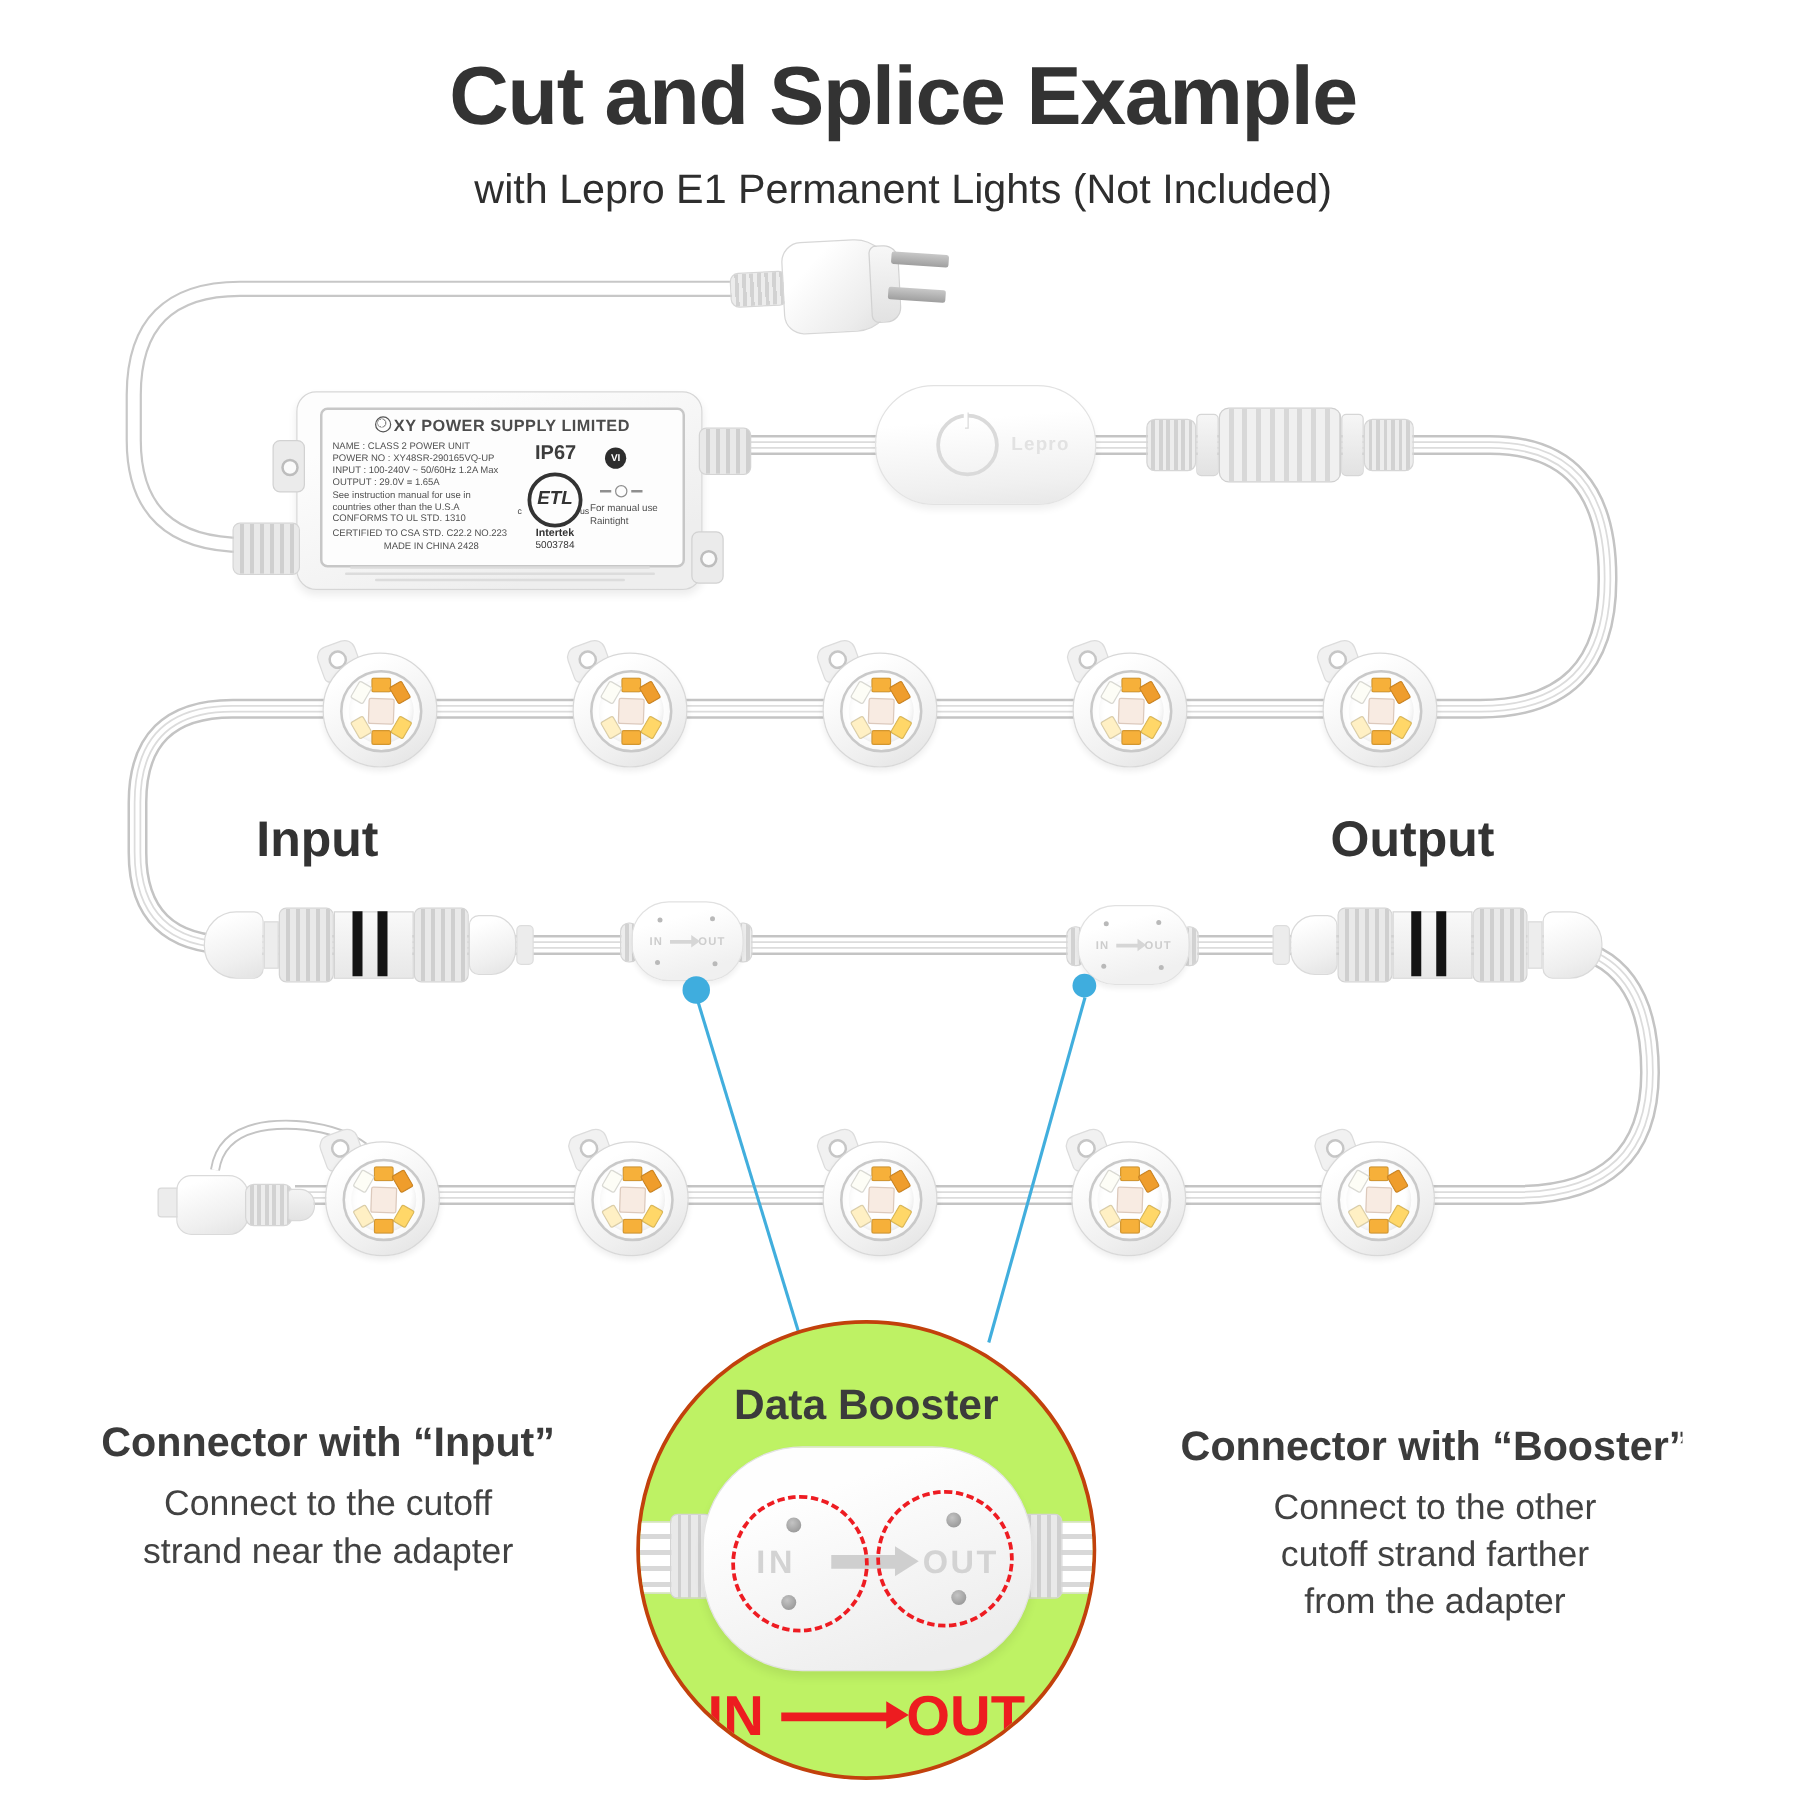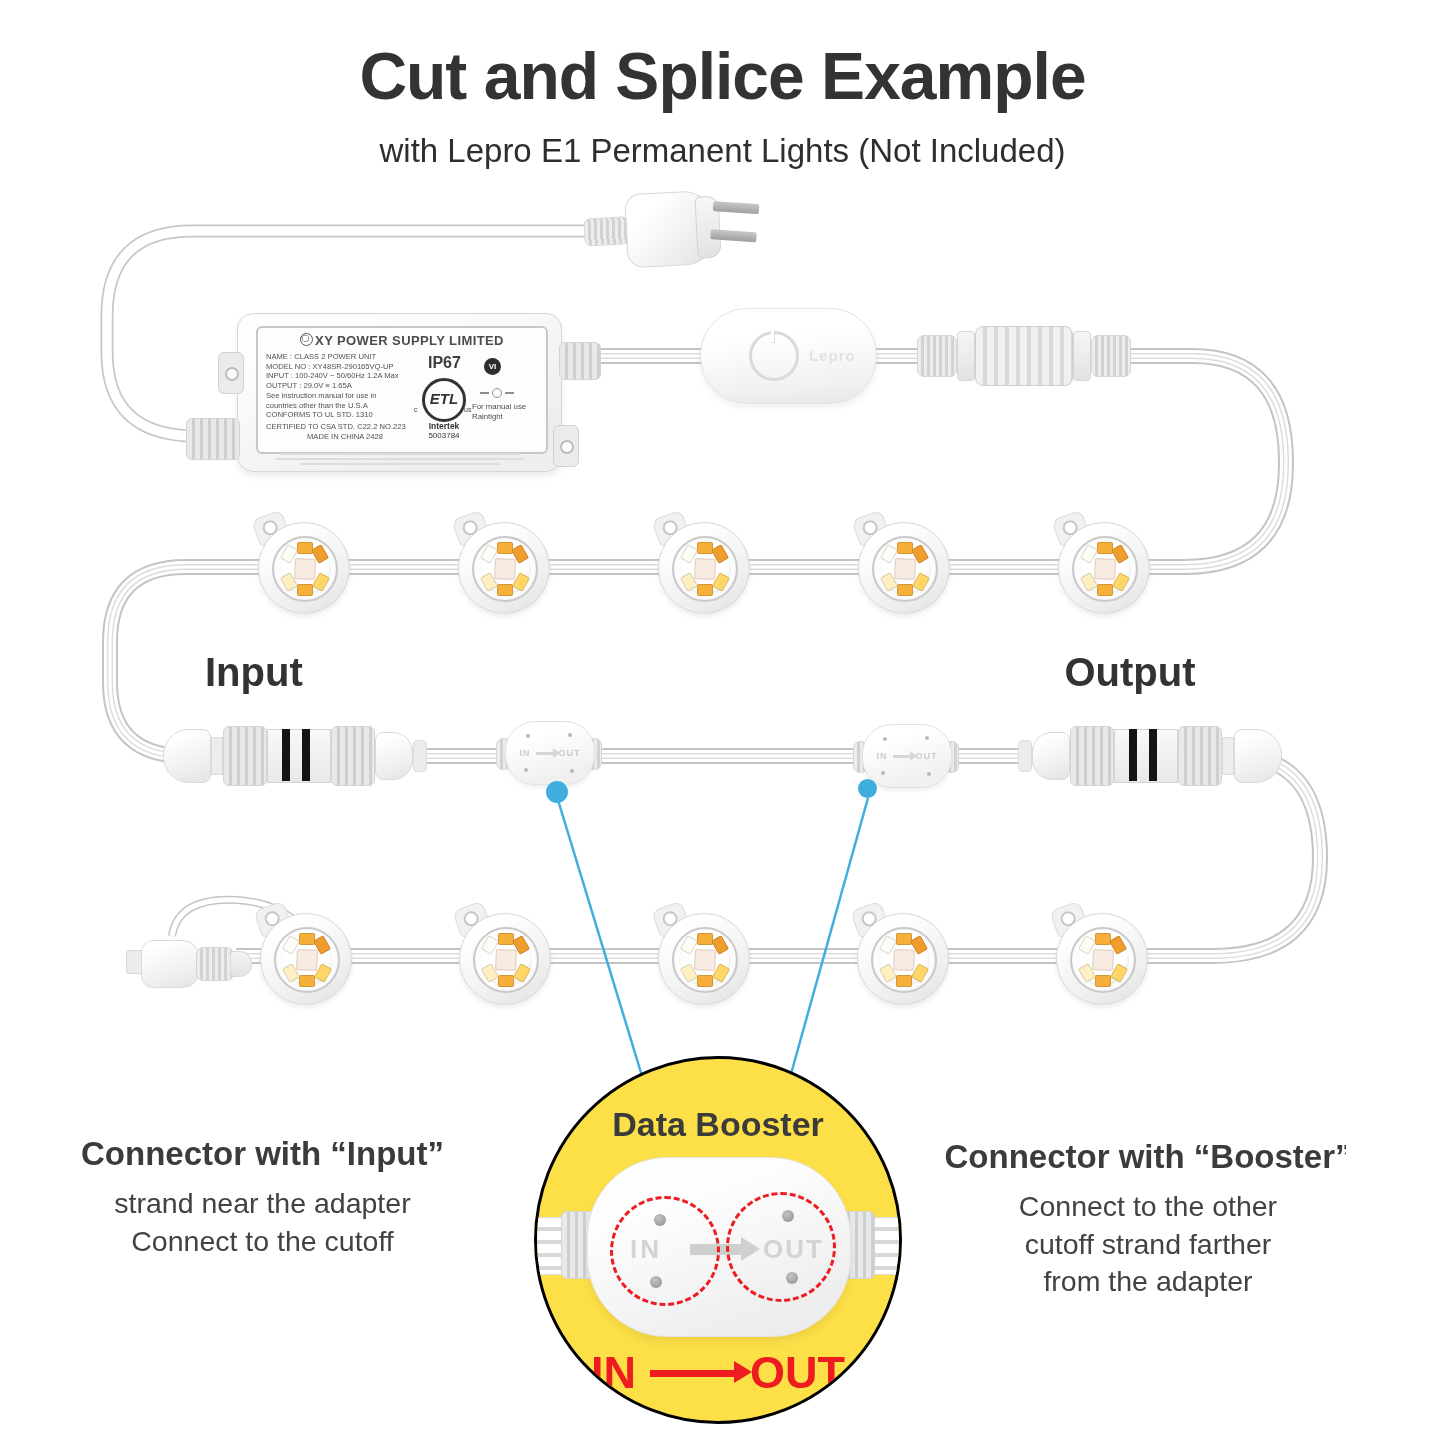--- a/index.html
+++ b/index.html
@@ -130,22 +130,22 @@
   .ec-cone{position:absolute;left:104px;top:19px;width:20px;height:24px;background:linear-gradient(180deg,#f4f4f4,#e3e3e3);
            border:1px solid #d9d9d9;border-radius:4px 12px 12px 4px;}
 
   
   .iolabel{font-size:40px;font-weight:700;color:#333;}
   .note-h{font-size:33px;font-weight:700;color:#3b3b3b;text-align:center;}
   .note-b{font-size:28.5px;color:#424242;text-align:center;line-height:1.32;margin-top:12px;}
 
   
   .blue-dot{position:absolute;border-radius:50%;background:#3fadde;}
-  .callout-circle{left:534px;top:1056px;width:362px;height:362px;border-radius:50%;background:#fde047;
-                  border:3px solid #000000;overflow:hidden;z-index:6;}
+  .callout-circle{left:509px;top:1056px;width:362px;height:362px;border-radius:50%;background:#bef264;
+                  border:3px solid #c2410c;overflow:hidden;z-index:6;}
   .co-title{position:absolute;left:0;top:46px;width:100%;text-align:center;font-size:34px;font-weight:700;color:#3b3b3b;}
   .bigpod{position:absolute;left:14px;top:92px;width:334px;height:190px;}
   .bp-stub{position:absolute;top:66px;width:30px;height:56px;
            background:repeating-linear-gradient(180deg,#ffffff 0 9px,#d8d8d8 9px 13px);border:1px solid #ddd;}
   .bp-stub.l{left:-16px;} .bp-stub.r{right:-16px;}
   .bp-clamp{position:absolute;top:60px;width:32px;height:66px;}
   .bp-clamp.l{left:10px;} .bp-clamp.r{right:10px;}
   .bp-body{position:absolute;left:36px;top:6px;width:262px;height:178px;border-radius:80px;
            background:linear-gradient(160deg,#fefefe 25%,#ededed 85%);border:1px solid #e2e2e2;
            box-shadow:0 5px 8px rgba(0,0,0,.07);}
@@ -203,21 +203,21 @@
     <div class="ad-tab" style="left:-20px;top:38px;">
         <div class="hole"></div>
       </div>
     <div class="ad-tab" style="right:-18px;bottom:4px;">
         <div class="hole"></div>
       </div>
     <div class="ad-label">
       <div class="ad-brand"><span class="ad-logo"></span><span>XY POWER SUPPLY LIMITED</span></div>
       <div class="ad-lines">
         <div>NAME : CLASS 2 POWER UNIT</div>
-        <div>MODEL NO : XY48SR-290165VQ-UP</div>
+        <div>POWER NO : XY48SR-290165VQ-UP</div>
         <div>INPUT : 100-240V ~  50/60Hz 1.2A Max</div>
         <div>OUTPUT : 29.0V ≡ 1.65A</div>
         <div>See instruction manual for use in</div>
         <div>countries other than the U.S.A</div>
         <div>CONFORMS TO UL STD. 1310</div>
         <div style="margin-top:2px;">CERTIFIED TO CSA STD. C22.2 NO.223</div>
         <div style="text-align:center;">MADE IN CHINA  2428</div>
       </div>
       <div class="ip67">IP67</div>
       <div class="etl">ETL</div>
@@ -513,22 +513,22 @@
     <div class="redline">
       <span class="red-txt">IN</span>
       <span class="red-arrow"></span>
       <span class="red-txt">OUT</span>
     </div>
   </div>
 
   <div class="abs" style="left:40px;top:1135px;width:445px;">
     <div class="note-h">Connector with “Input”</div>
     <div class="note-b">
+      <div>Connect to the cutoff</div>
       <div>strand near the adapter</div>
-      <div>Connect to the cutoff</div>
     </div>
   </div>
   <div class="abs" style="left:928px;top:1138px;width:440px;">
     <div class="note-h">Connector with “Booster”</div>
     <div class="note-b">
       <div>Connect to the other</div>
       <div>cutoff strand farther</div>
       <div>from the adapter</div>
     </div>
   </div>

